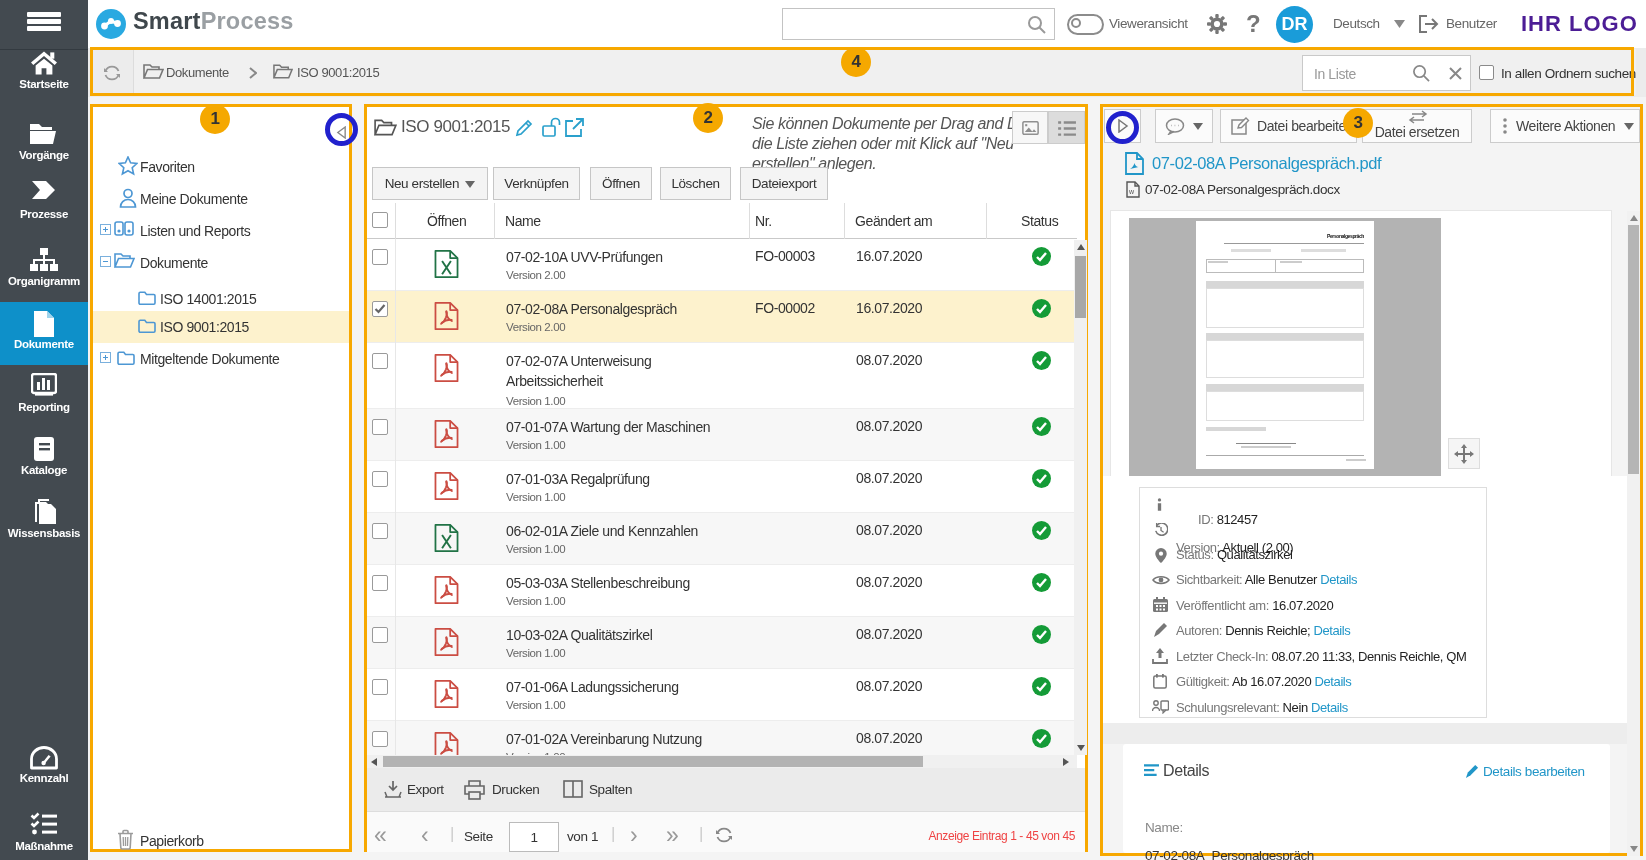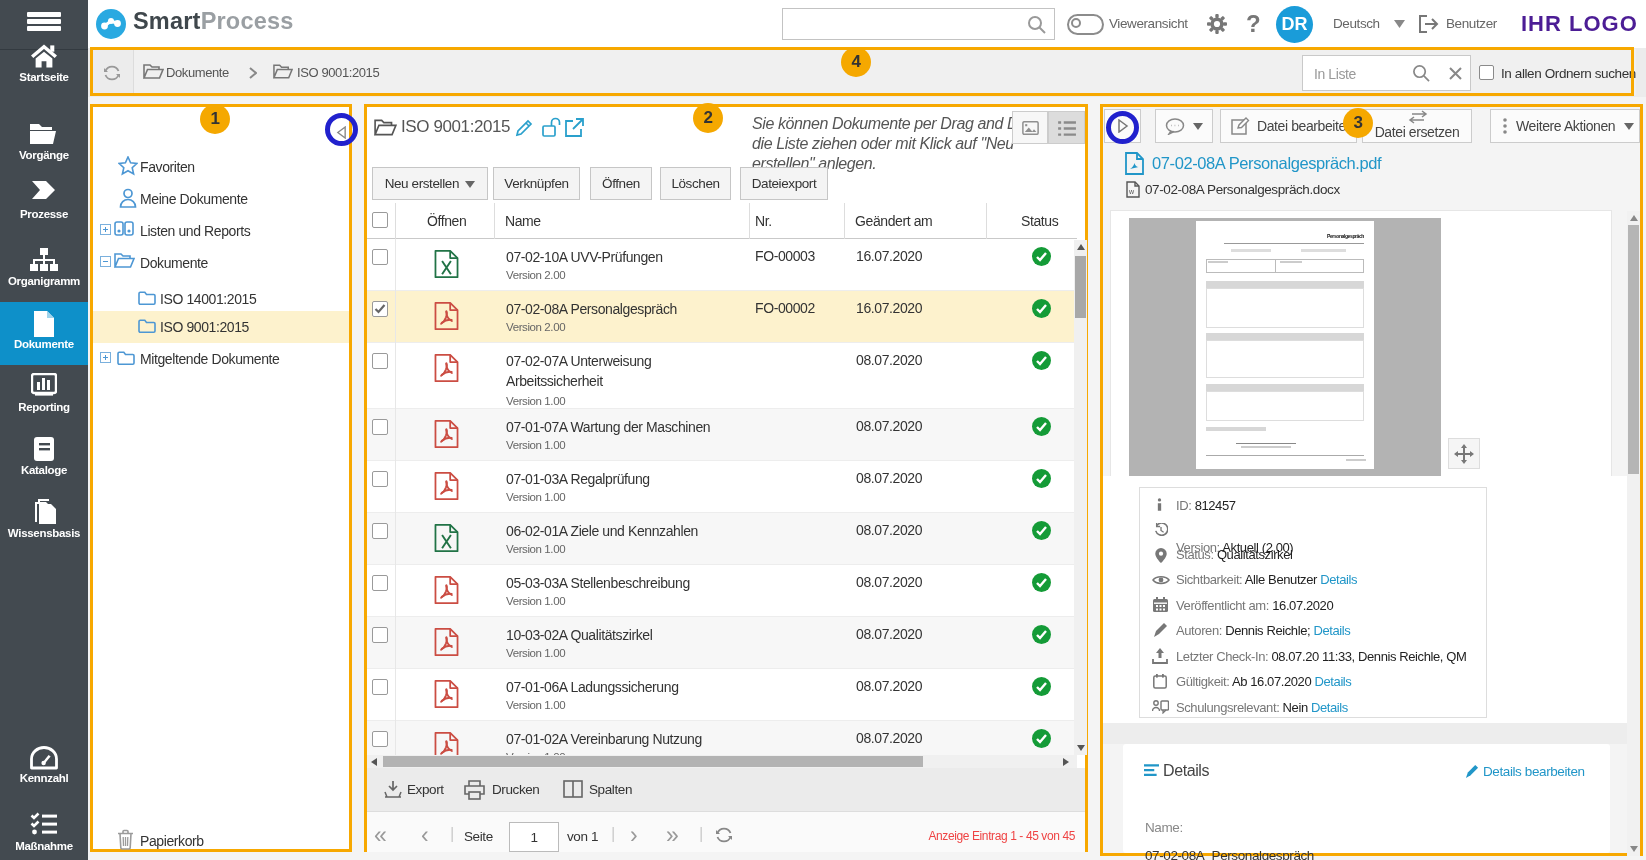--- a/index.html
+++ b/index.html
@@ -68,21 +68,21 @@
 <body>
 <div class="abs" id="mainbg"></div>
 
 <div class="abs" id="sidebar">
   <div class="burger">
       <div></div>
       <div></div>
       <div></div>
     </div>
   <div class="sep"></div>
-  <div class="navitem" style="top:35px;">
+  <div class="navitem" style="top:42px;">
     <svg width="30" height="26" viewBox="0 0 30 27">
         <path d="M15 1.5 L28.5 13 l-2.4 2.7 L15 6.3 3.9 15.7 1.5 13 Z" fill="#fff"></path>
         <rect x="21.5" y="2.5" width="4.2" height="6.5" fill="#fff"></rect>
         <path d="M6.3 16.2 L15 9 l8.7 7.2 V25.5 h-6.2 v-6.6 h-5 v6.6 H6.3 Z" fill="#fff"></path>
       </svg>
     <div class="lbl">Startseite</div>
   </div>
   <div class="navitem" style="top:113px;">
     <svg width="30" height="24" viewBox="0 0 30 24">
         <path d="M1 3 h9 l3 3 h10 v3 h-22 z M1 10 h26 l-3 13 h-23 z" fill="#fff"></path>
@@ -703,21 +703,21 @@
       </svg>
   </div>
 
   <div class="abs" style="left:0;top:369px;width:524px;height:247px;background:#fff;"></div>
 
   <div class="abs" style="left:36px;top:380px;width:348px;height:231px;background:#fff;border:1px solid #ddd;">
     <svg class="metaicon" style="top:10px;left:17px;" width="5" height="13" viewBox="0 0 6 15">
         <circle cx="3" cy="2" r="2" fill="#777"></circle>
         <rect x="1" y="6" width="4" height="9" fill="#777"></rect>
       </svg>
-    <div class="meta" style="top:10px;">ID: <b>812457</b></div>
+    <div class="meta" style="top:24px;margin-left:22px;">ID: <b>812457</b></div>
     <svg class="metaicon" style="top:35px;left:14px;" width="14" height="14" viewBox="0 0 16 16">
         <path d="M3 3 a7 7 0 1 1 -1 6" fill="none" stroke="#777" stroke-width="1.8"></path>
         <path d="M3 0 v4 h4" fill="none" stroke="#777" stroke-width="1.5"></path>
         <path d="M8 4.5 v4 l3 2" fill="none" stroke="#777" stroke-width="1.5"></path>
       </svg>
     <div class="meta" style="top:33px;margin-top:19px;">Version: <b>Aktuell (2.00)</b></div>
     <svg class="metaicon" style="top:60px;left:15px;" width="12" height="15" viewBox="0 0 13 17">
         <path d="M6.5 0 a6.5 6.5 0 0 1 6.5 6.5 c0 4.5-6.5 10.5-6.5 10.5 S0 11 0 6.5 A6.5 6.5 0 0 1 6.5 0 Z" fill="#777"></path>
         <circle cx="6.5" cy="6.5" r="2.4" fill="#fff"></circle>
       </svg>

